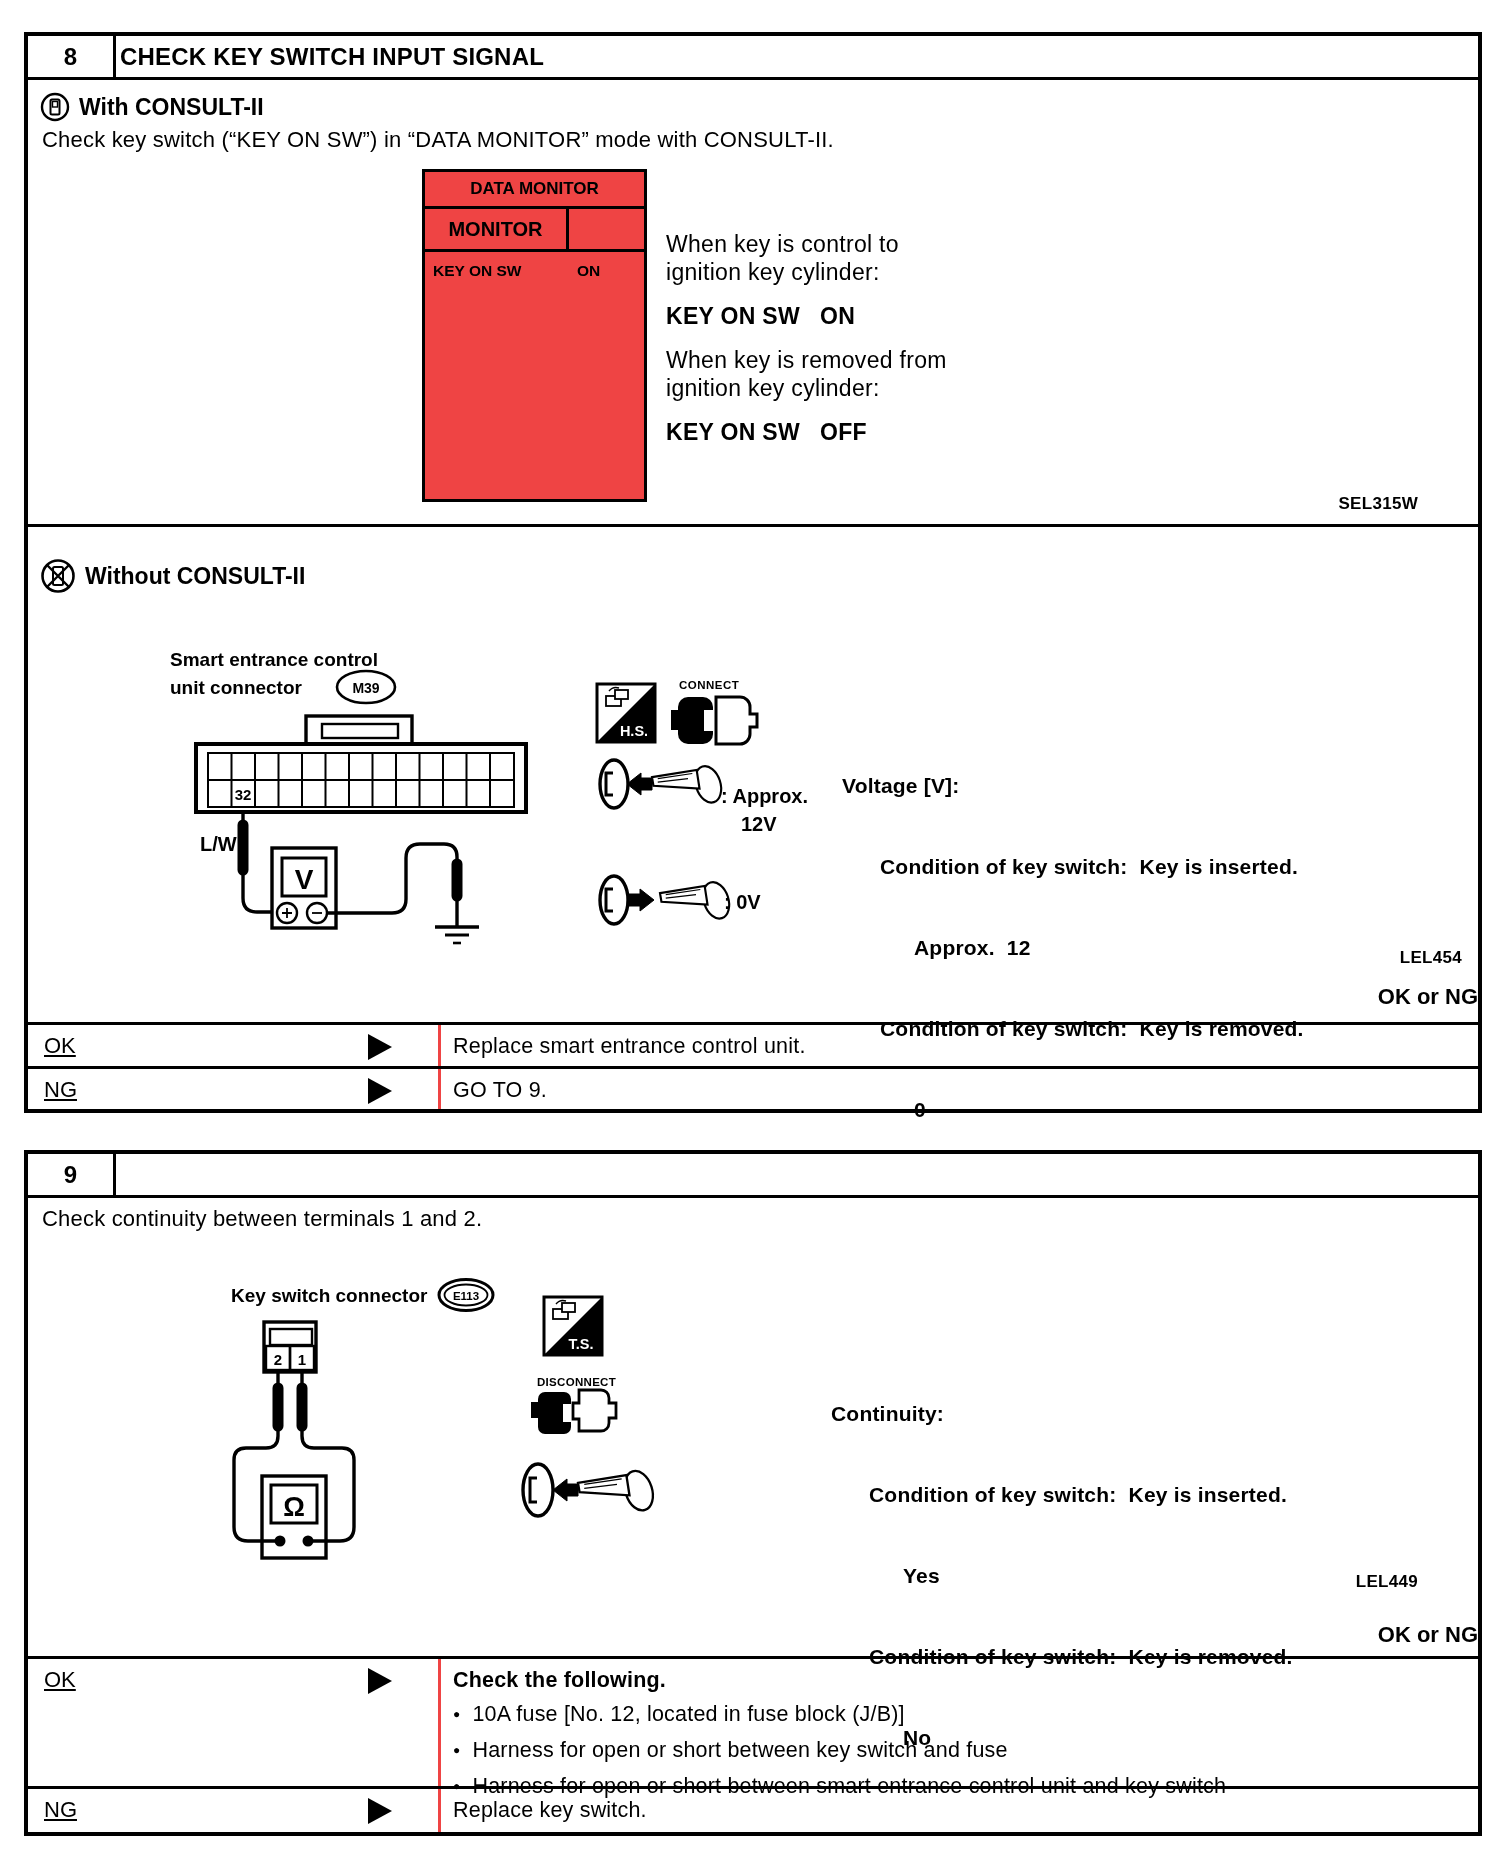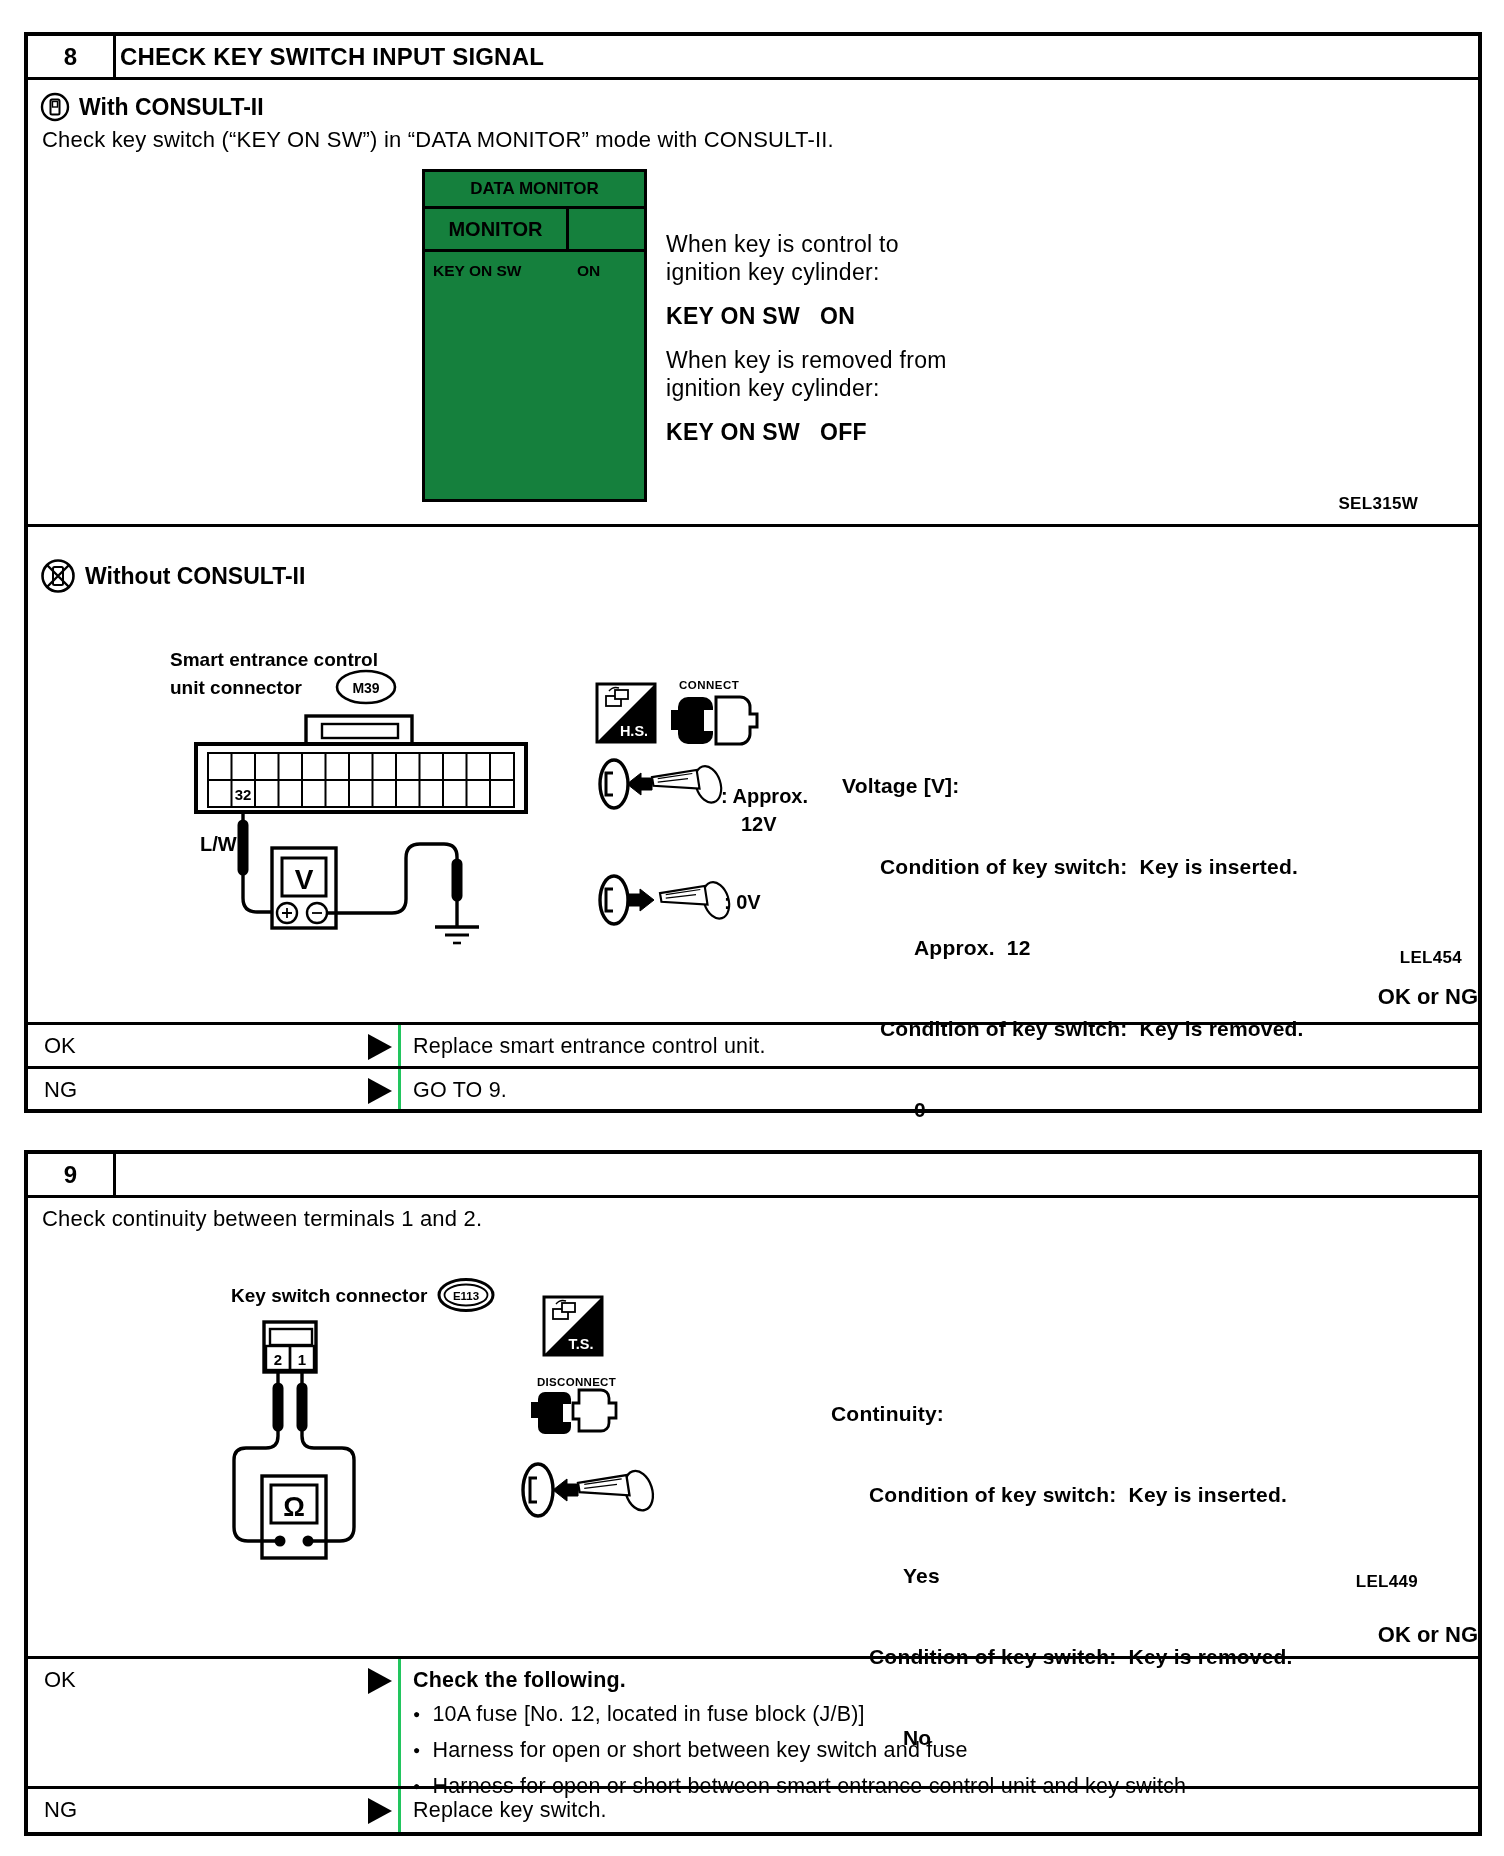--- a/index.html
+++ b/index.html
@@ -6,39 +6,39 @@
   .page{position:relative;width:1504px;height:1856px;background:#fff;overflow:hidden;
         font-family:"Liberation Sans",sans-serif;color:#000;}
   .box{position:absolute;left:24px;width:1450px;border:4px solid #000;background:#fff;}
   .hdr{position:absolute;top:0;left:0;right:0;height:41px;border-bottom:3px solid #000;display:flex;}
   .hdr-num{width:85px;border-right:3px solid #000;display:flex;align-items:center;justify-content:center;
            font-weight:700;font-size:24px;}
   .hdr-title{flex:1;display:flex;align-items:center;padding-left:4px;font-weight:700;font-size:24px;letter-spacing:.2px;}
   .abs{position:absolute;}
   .consult-head{display:flex;align-items:center;gap:9px;font-weight:700;font-size:23px;}
   .instr{font-size:22px;letter-spacing:.2px;}
-  .monbox{border:3px solid #000;background:#15803d;}
+  .monbox{border:3px solid #000;background:#ef4444;}
   .mon-title{height:34px;border-bottom:3px solid #000;display:flex;align-items:center;justify-content:center;
              font-weight:700;font-size:17px;}
   .mon-row2{height:40px;border-bottom:3px solid #000;display:flex;}
   .mon-col{width:141px;border-right:3px solid #000;display:flex;align-items:center;justify-content:center;
            font-weight:700;font-size:20px;}
   .mon-data{position:relative;height:36px;font-weight:700;font-size:15.5px;}
   .notes{font-size:23px;line-height:28px;letter-spacing:.3px;}
   .notes .res{font-weight:700;margin:16px 0;white-space:pre-wrap;}
   .fig{font-size:17px;font-weight:700;letter-spacing:.3px;}
   .divider{position:absolute;left:0;right:0;height:3px;background:#000;}
   .spec{font-weight:700;font-size:21px;line-height:27px;white-space:pre-wrap;letter-spacing:.2px;}
   .spec .ind1{padding-left:38px;}
   .spec .ind2{padding-left:72px;}
   .okng{position:absolute;left:0;right:0;text-align:right;font-weight:700;font-size:22px;}
   .results{position:absolute;left:0;right:0;bottom:0;}
   .rrow{border-top:3px solid #000;display:flex;}
-  .rlabel{width:373px;border-right:3px solid #22c55e;position:relative;font-size:22px;
-          padding:8px 0 0 16px;box-sizing:border-box;}
+  .rlabel{width:413px;border-right:3px solid #ef4444;position:relative;font-size:22px;
+          padding:8px 0 0 16px;box-sizing:border-box;text-decoration:underline;}
   .tri{position:absolute;left:340px;top:9px;width:0;height:0;border-left:24px solid #000;
        border-top:13px solid transparent;border-bottom:13px solid transparent;}
   .raction{flex:1;font-size:21.5px;padding:9px 0 0 12px;letter-spacing:.2px;}
   .raction .bold{font-weight:700;}
   .blt-line{display:flex;gap:12px;margin-top:7px;font-size:21.5px;line-height:29px;}
   .blt-line::before{content:"●";font-size:12px;line-height:29px;}
   svg text{font-family:"Liberation Sans",sans-serif;}
 </style>
 </head>
 <body>

